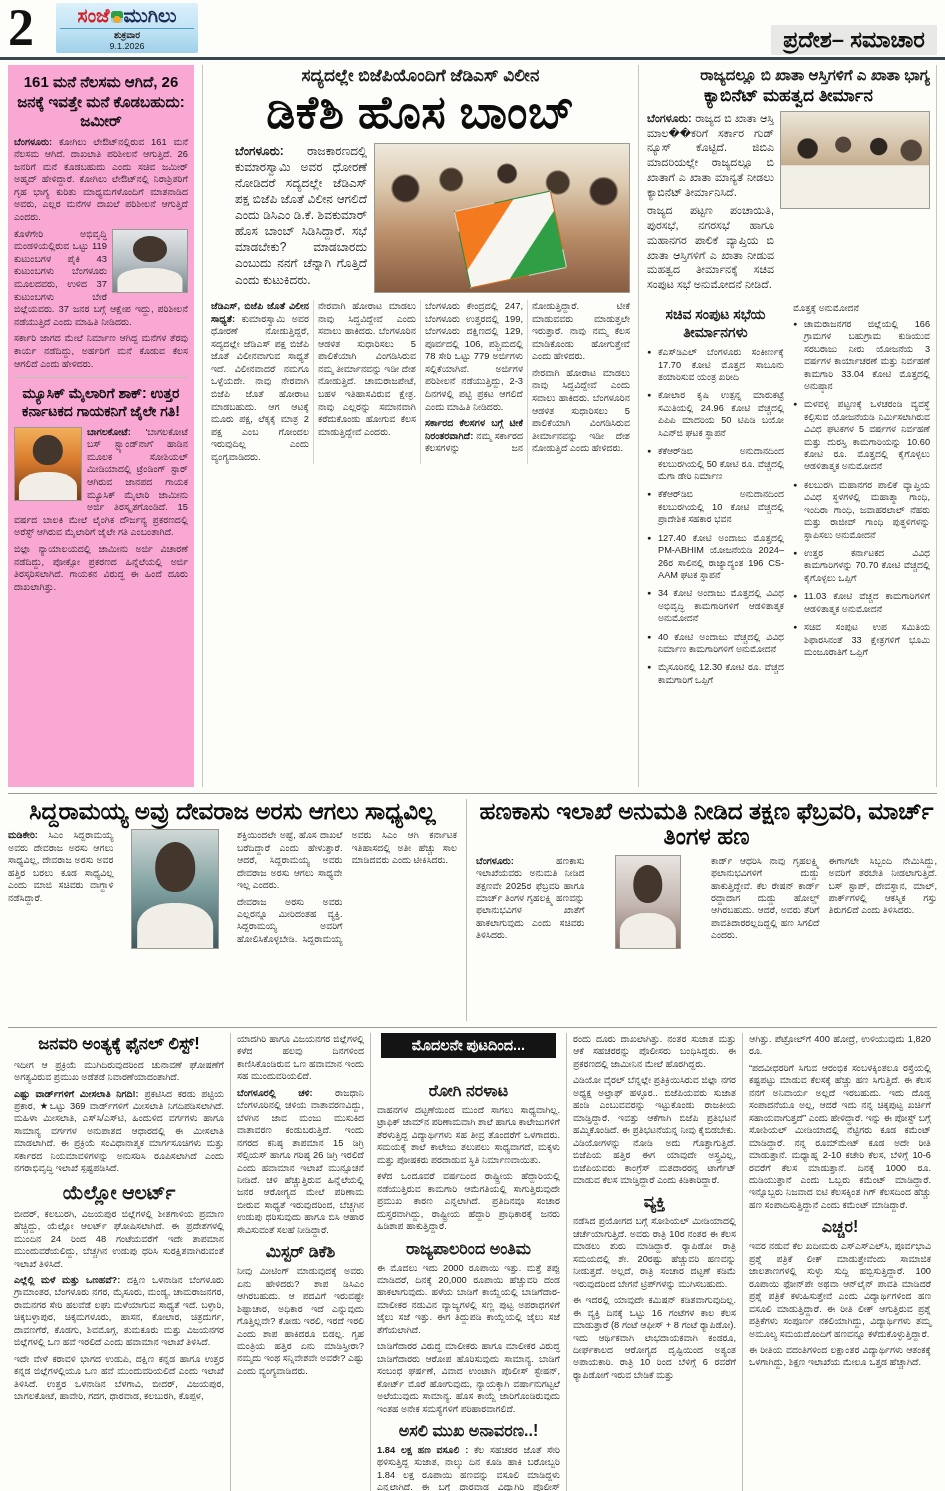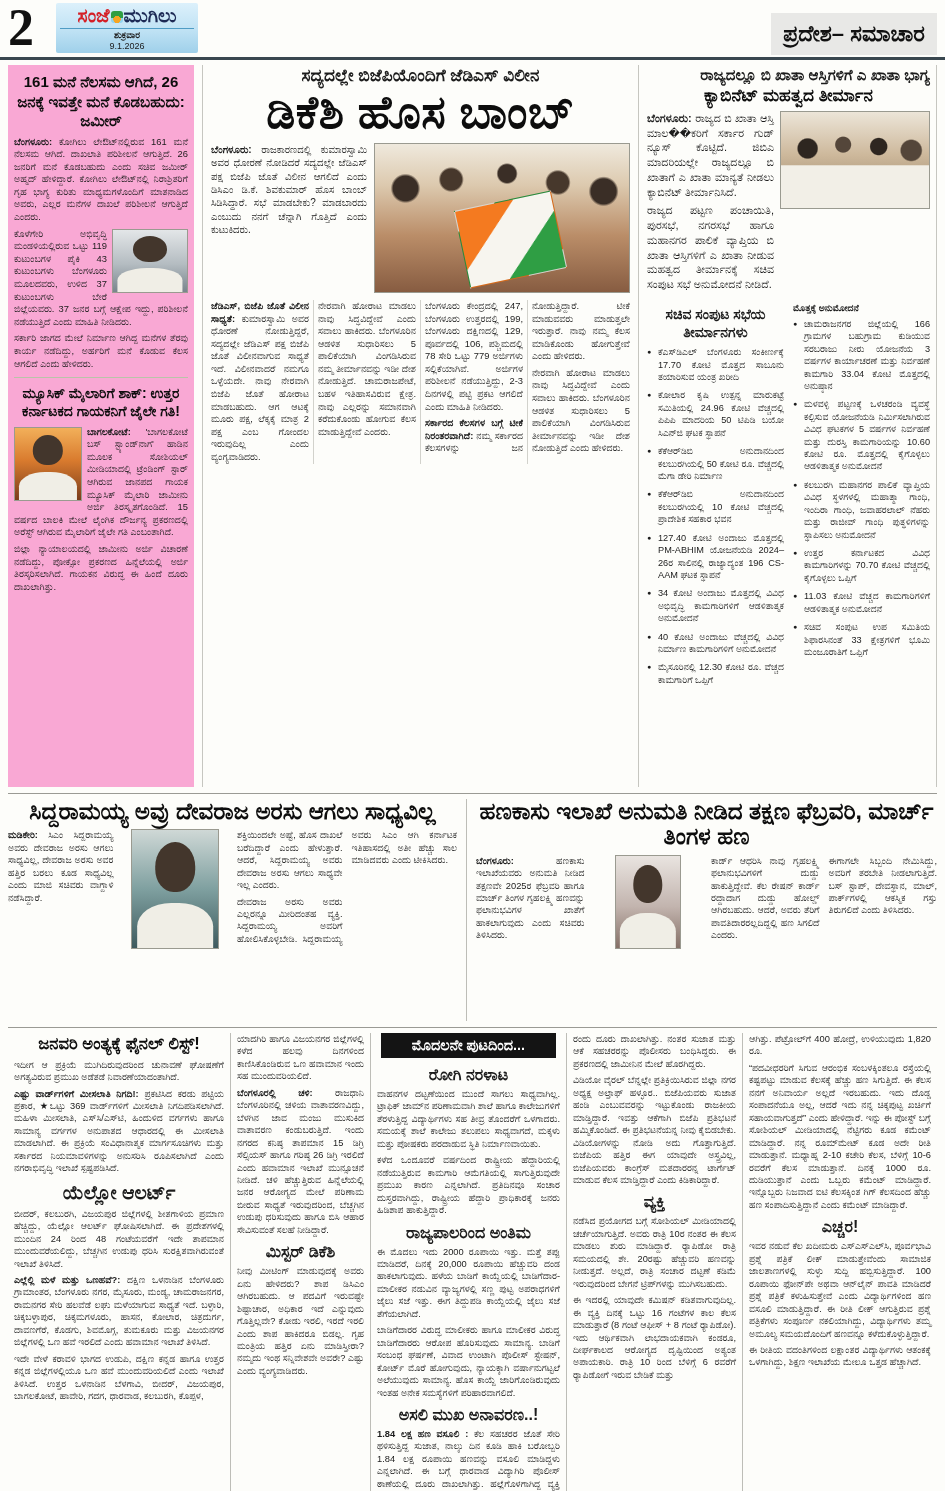--- a/index.html
+++ b/index.html
@@ -11,21 +11,21 @@
   .mast{width:134px;background:linear-gradient(180deg,#dcf0fb 0%,#bfe2f4 55%,#9fd0ea 100%);
         text-align:center;padding:3px 4px 2px;border-radius:2px;}
   .mast-title{font-size:19px;font-weight:800;line-height:20px;white-space:nowrap;}
   .t-red{color:#d42027;} .t-dark{color:#1d2a55;}
   .logo-ic{display:inline-block;width:12px;height:12px;vertical-align:middle;margin:0 1px;
            background:radial-gradient(circle at 50% 70%,#f5a623 0 35%,transparent 36%),
                       linear-gradient(180deg,#2f9e44 0 55%,#8fd3f0 55% 100%);border-radius:3px;}
   .mast-day{font-size:9px;font-weight:700;border-top:1px solid #4f9cc4;margin-top:2px;padding-top:1px;}
   .mast-date{font-size:9px;}
   .section-label{margin-left:auto;align-self:flex-end;background:#e8e8e6;color:#111;
-                 font-size:22px;font-weight:700;padding:8px 12px;line-height:26px;}
+                 font-size:22px;font-weight:700;padding:2px 12px;line-height:26px;}
   .hdr-rule{height:3px;background:#39474f;margin:2px 0 0;}
   
   .body-t p{margin:0 0 4px;text-align:justify;line-height:1.34;}
   .body-t p b{font-weight:700;}
   h1,h2,h3{margin:0;color:#0d0d0d;}
   
   .top{display:grid;grid-template-columns:186px 437px 1fr;column-gap:8px;padding:5px 8px 6px;min-height:722px;}
   .leftbox{background:#f9a8d4;padding:5px 6px;font-size:9.4px;}
   .z-head{font-size:15px;line-height:1.3;text-align:center;font-weight:800;margin:2px 0 5px;}
   .art-sep{border:none;border-top:1px solid #b9c4a8;margin:7px 0 6px;}
@@ -39,21 +39,21 @@
   .ph-warm{background:linear-gradient(180deg,#f2b05a 0%,#d97b2e 45%,#7a3c1c 100%);}
   .ph-teal{background:linear-gradient(180deg,#cfd8d6 0%,#7fa0a0 50%,#3e5a5e 100%);}
   .ph-indoor{background:linear-gradient(180deg,#e9e4e0 0%,#c2b4ae 55%,#857067 100%);}
   .zph{float:right;width:74px;height:62px;margin:1px 0 2px 5px;}
   .sph{float:left;width:66px;height:72px;margin:1px 5px 2px 0;}
   
   .dks{border-left:1px solid #c6c6c0;border-right:1px solid #c6c6c0;padding:0 8px;}
   .kicker{font-size:17px;font-weight:800;text-align:center;margin:1px 0 3px;}
   .dks-head{font-size:46px;line-height:1.02;text-align:center;font-weight:900;letter-spacing:.5px;margin:0 0 7px;}
   .dks-top{display:grid;grid-template-columns:156px 1fr;gap:7px;}
-  .dks-intro{font-size:10px;}
+  .dks-intro{font-size:12px;margin-left:24px;}
   .dks-photo{height:148px;background:linear-gradient(180deg,#efe9dd 0%,#dcc9ae 28%,#ba8d68 62%,#875c41 100%);}
   .flag{position:absolute;left:34%;top:38%;width:38%;height:52%;transform:rotate(-12deg);
         background:linear-gradient(135deg,#f47a20 0 34%,#f7f5ef 34% 67%,#2f9e44 67% 100%);
         border:1px solid #00000022;}
   .crowd-dots{position:absolute;inset:0;
      background:radial-gradient(circle at 12% 30%,#3a2e26 0 5%,transparent 6%),
                 radial-gradient(circle at 30% 24%,#47382c 0 5%,transparent 6%),
                 radial-gradient(circle at 52% 20%,#3a2e26 0 5%,transparent 6%),
                 radial-gradient(circle at 72% 26%,#47382c 0 5%,transparent 6%),
                 radial-gradient(circle at 90% 32%,#3a2e26 0 5%,transparent 6%);}
@@ -68,40 +68,40 @@
      background:radial-gradient(circle at 18% 38%,#2e2620 0 7%,transparent 8%),
                 radial-gradient(circle at 42% 34%,#54463a 0 7%,transparent 8%),
                 radial-gradient(circle at 66% 36%,#2e2620 0 7%,transparent 8%),
                 radial-gradient(circle at 88% 40%,#54463a 0 7%,transparent 8%),
                 linear-gradient(180deg,transparent 55%,#f2efe7 56% 100%);}
   .cab-cols{display:grid;grid-template-columns:1fr 1fr;gap:9px;font-size:9.2px;margin-top:4px;}
   .dec-title{font-size:14px;font-weight:800;text-align:center;line-height:1.3;margin:5px 0 5px;}
   ul.dec{list-style:none;margin:0;padding:0;}
   .dec li{margin:0 0 6px;padding-left:11px;position:relative;text-align:justify;line-height:1.35;}
   .dec li::before{content:"●";position:absolute;left:0;top:1px;font-size:7px;}
-  .photo-note{font-weight:700;margin:3px 0 4px;}
+  .photo-note{font-weight:400;margin:3px 0 4px;}
   
   .band-rule{height:1px;background:#9a9a94;margin:0 8px;}
   
   .mid{display:grid;grid-template-columns:458px 1fr;padding:5px 8px 6px;min-height:222px;}
   .mid article:last-child{border-left:1px solid #bdbdb7;padding-left:9px;}
   .mid article:first-child{padding-right:9px;}
   .mid-head{font-size:23px;font-weight:900;text-align:center;line-height:1.1;margin:0 0 5px;}
   .mid-cols{columns:4;column-gap:9px;font-size:9.3px;}
   .mic-photo{width:86px;height:118px;margin:2px auto 4px;display:block;}
   .fin-photo{width:64px;height:92px;margin:2px auto 4px;display:block;}
   
   .bot{display:grid;grid-template-columns:222px 140px 196px 176px 1fr;padding:5px 8px 8px;min-height:446px;font-size:9.3px;}
   .bot>section{padding:0 6px;}
   .bot>section+section{border-left:1px solid #bdbdb7;}
   .final-head{font-size:16.5px;font-weight:800;text-align:center;line-height:1.25;margin:0 0 5px;}
   .sub-c{font-size:19px;font-weight:800;text-align:center;margin:7px 0 4px;}
   .sub-c.small{font-size:16px;}
   .banner{background:#141414;color:#fff;font-size:14.5px;font-weight:700;text-align:center;
-          padding:4px 2px;margin:0 4px 8px;}
+          padding:4px 2px;margin:0 4px 24px;}
 </style>
 </head>
 <body>
 
 <div class="page">
 
   <div class="hdr">
     <div class="pagenum">2</div>
     <div class="mast">
       <div class="mast-title">

